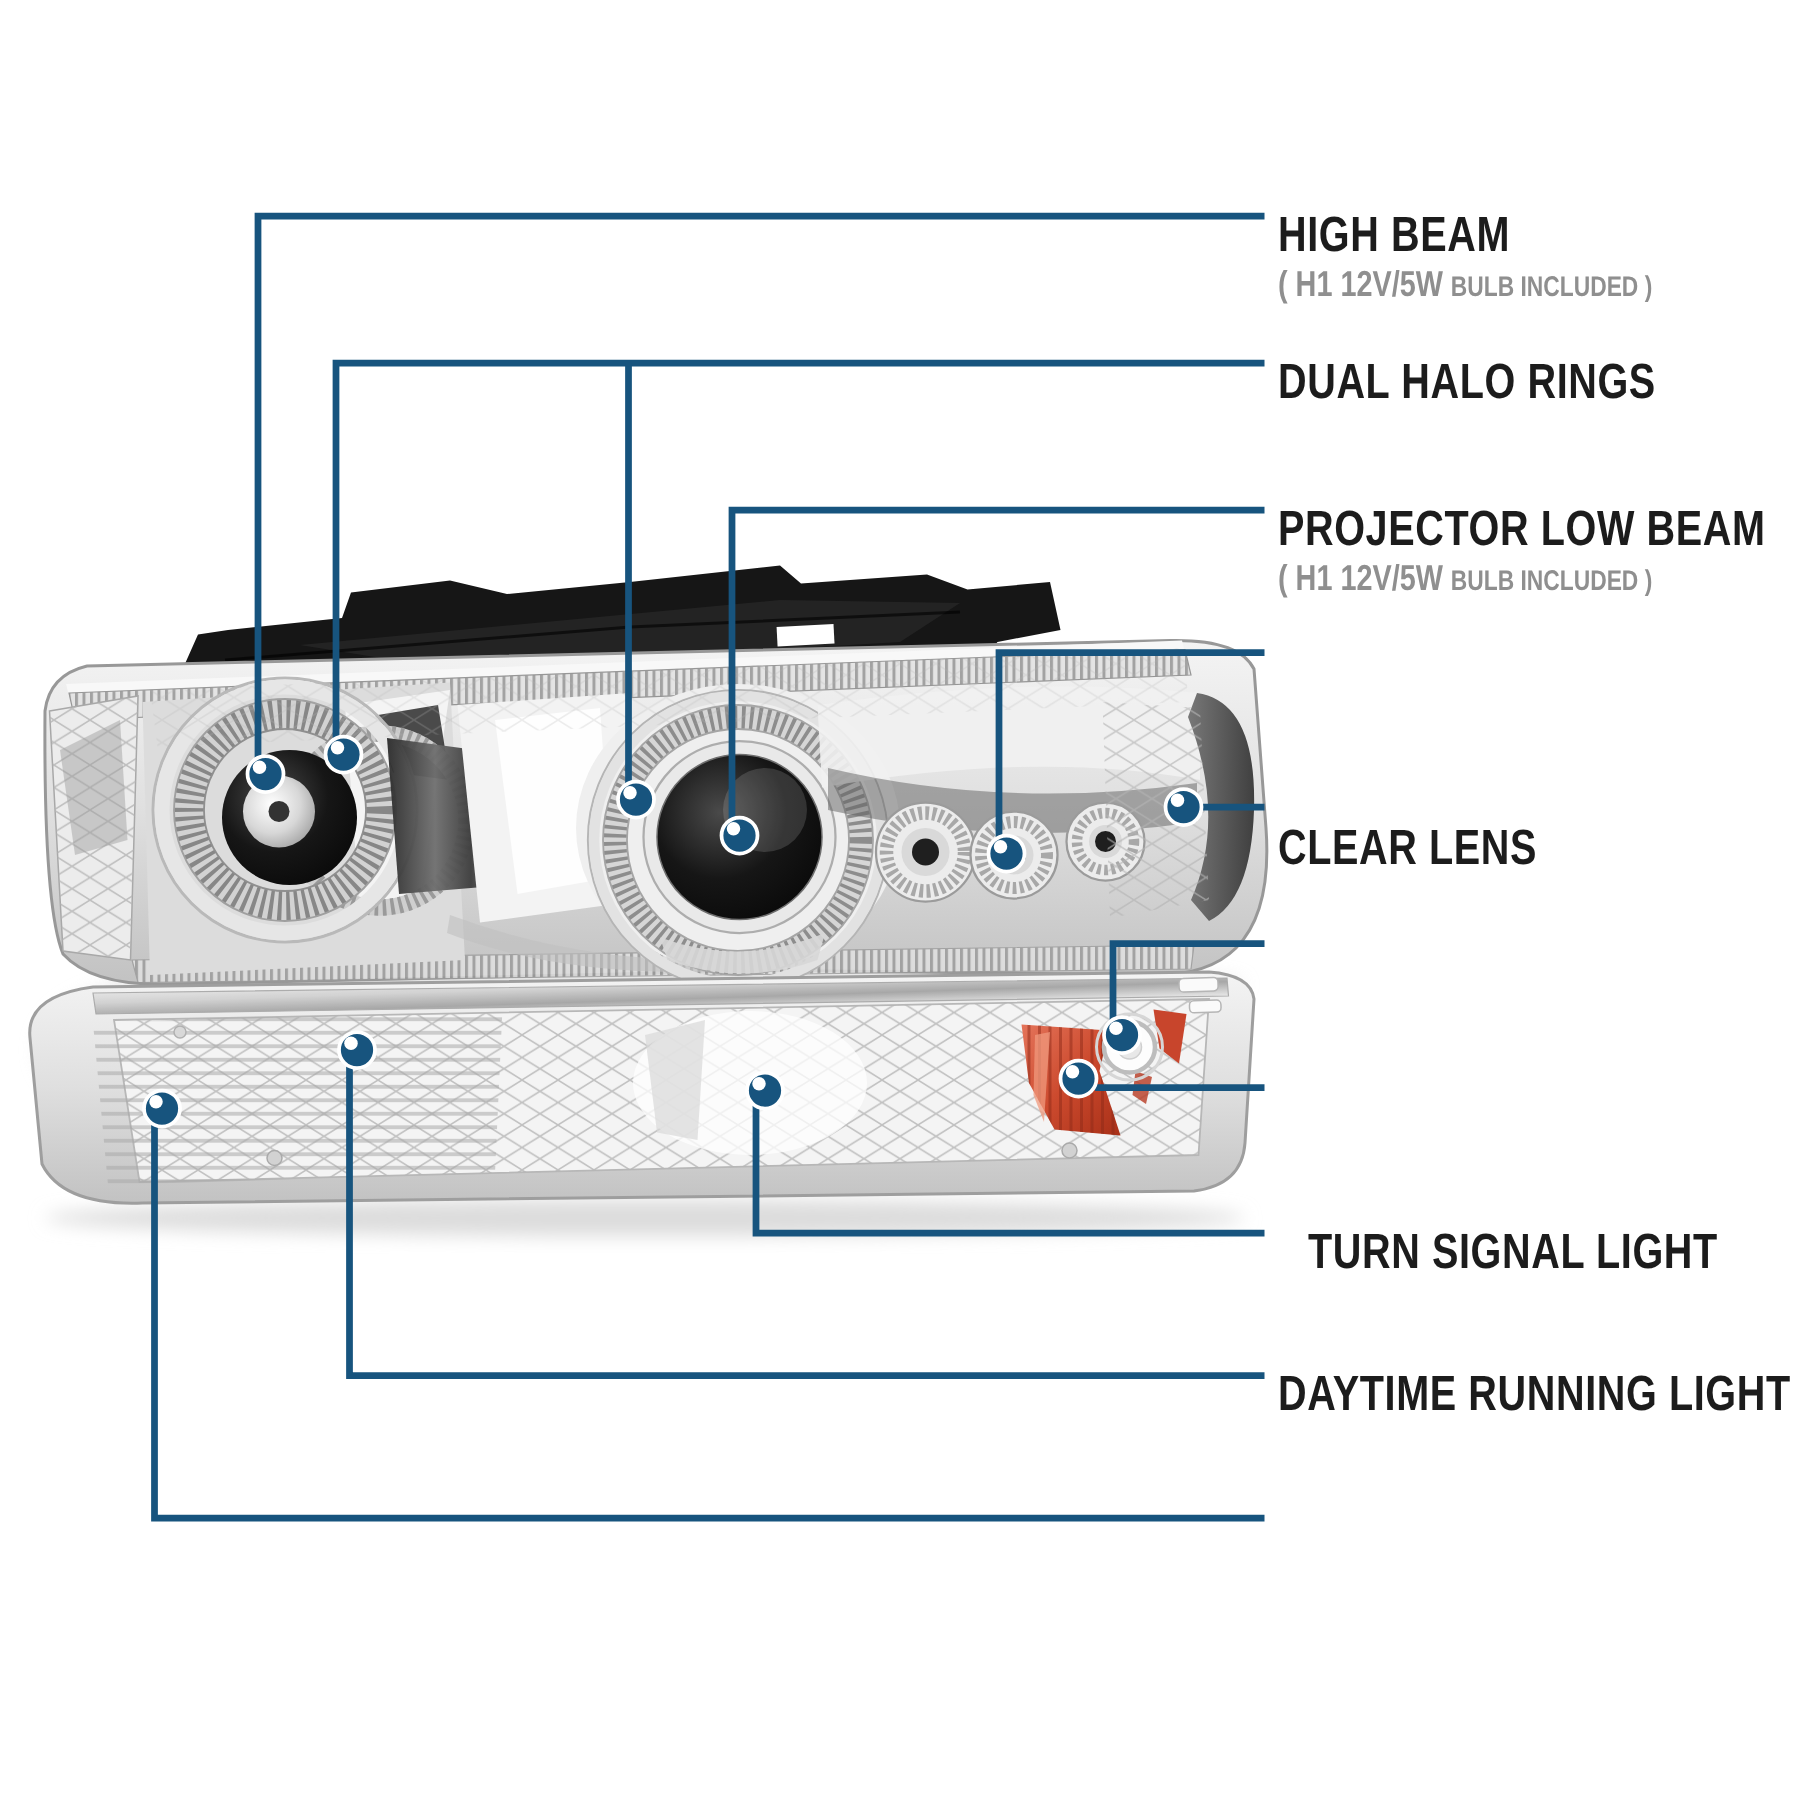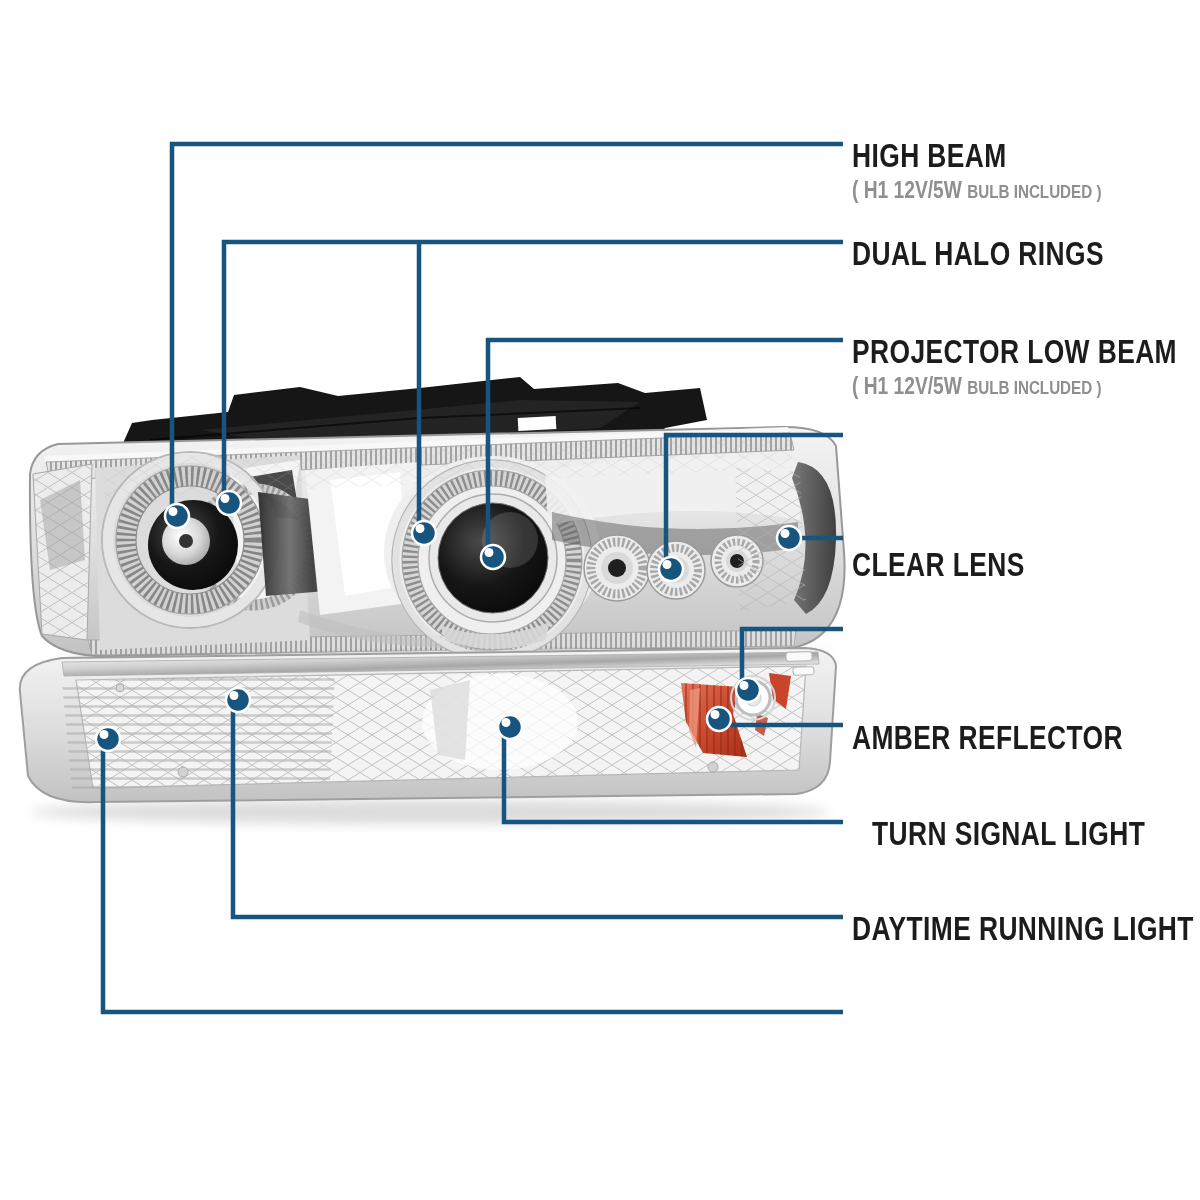--- a/index.html
+++ b/index.html
@@ -302,23 +302,20 @@
       <div class="callout-label" style="top: 222px;">
         <div class="clabel-title">DUAL HALO RINGS</div>
       </div>
       <div class="callout-label" style="top: 320px;">
         <div class="clabel-title">PROJECTOR LOW BEAM</div>
         <div class="clabel-sub"><span class="sub1">( H1 12V/5W </span><span class="sub2">BULB INCLUDED )</span></div>
       </div>
       <div class="callout-label" style="top: 518px; margin-top: 15px;">
         <div class="clabel-title">CLEAR LENS</div>
       </div>
-      <div class="callout-label" style="top: 706px;">
-        <div class="clabel-title">AMBER REFLECTOR</div>
-      </div>
       <div class="callout-label" style="top: 802px; margin-left: 20px;">
         <div class="clabel-title">TURN SIGNAL LIGHT</div>
       </div>
       <div class="callout-label" style="top: 897px;">
         <div class="clabel-title">DAYTIME RUNNING LIGHT</div>
       </div>
     </div>
 
 </div>
 

